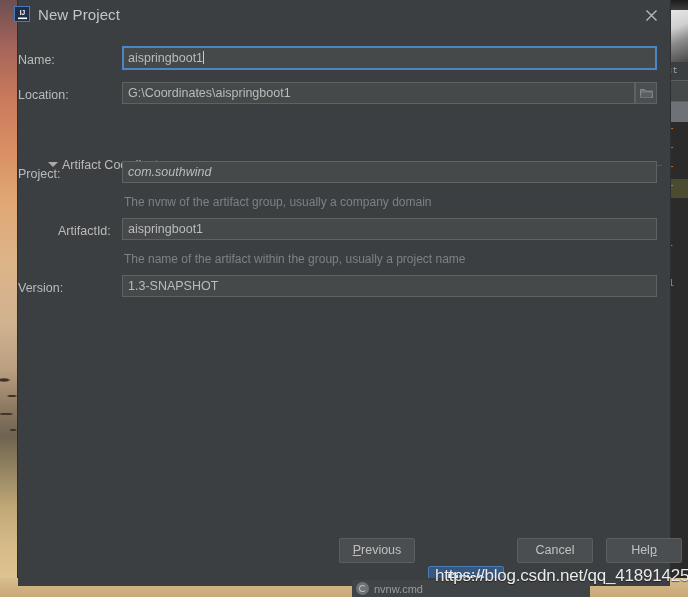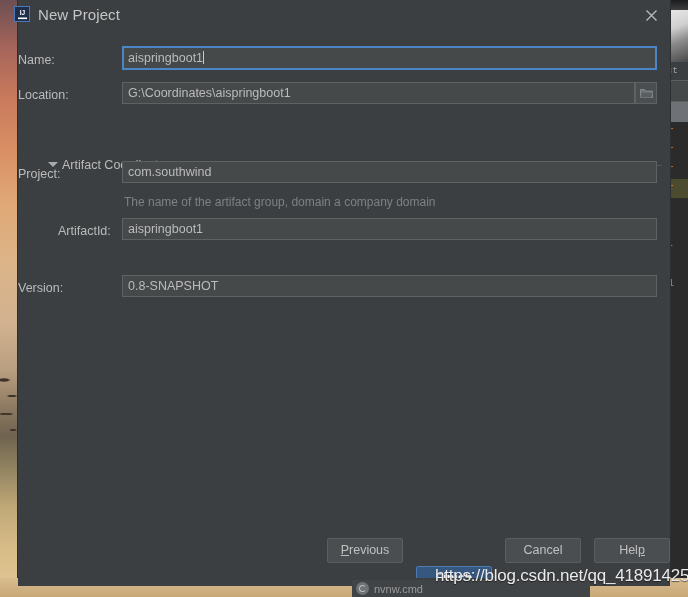--- a/index.html
+++ b/index.html
@@ -251,21 +251,21 @@
     position: absolute;
     left: 124px; top: 9px;
     right: -2px;
     height: 1px;
     background: #4f5355;
   }
 
   
   .footer {
     position: absolute;
-    left: 4px; bottom: 14px;
+    left: 16px; bottom: 14px;
     width: 652px; height: 26px;
   }
   .btn {
     position: absolute;
     top: 0;
     height: 25px;
     box-sizing: border-box;
     background: #4a4e50;
     border: 1px solid #5a5e60;
     border-radius: 2px;
@@ -409,28 +409,29 @@
         </svg>
       </div>
 
       <div class="section">
         <div class="tri"></div>
         <div class="stitle">Artifact Coordinates</div>
         <div class="sline"></div>
       </div>
 
       <div class="lbl" style="left:0px; top:136px; width:90px;">Project:</div>
-      <div class="tf" style="left:104px; top:131px; width:535px;">com.southwind</div>
-      <div class="hint" style="left:106px; top:164px;">The name of the artifact group, domain a company domain</div>
+      <div class="tf" style="left:104px; top:131px; width:535px;font-style:italic;">com.southwind</div>
+      <div class="hint" style="left:106px; top:164px;">The nvnw of the artifact group, usually a company domain</div>
 
       <div class="lbl" style="left:0px; top:193px; width:90px;padding-left:40px;">ArtifactId:</div>
       <div class="tf" style="left:104px; top:188px; width:535px;">aispringboot1</div>
+      <div class="hint" style="left:106px; top:221px;">The name of the artifact within the group, usually a project name</div>
 
       <div class="lbl" style="left:0px; top:250px; width:90px;">Version:</div>
-      <div class="tf" style="left:104px; top:245px; width:535px;">0.8-SNAPSHOT</div>
+      <div class="tf" style="left:104px; top:245px; width:535px;">1.3-SNAPSHOT</div>
 
     </div>
 
     <div class="footer">
       <div class="btn" style="left:305px; width:76px;"><span class="mn">P</span><span>revious</span></div>
       <div class="btn default" style="left:394px; width:76px;"><span class="mn">F</span><span>inish</span></div>
       <div class="btn" style="left:483px; width:76px;">Cancel</div>
       <div class="btn" style="left:572px; width:76px;"><span>Hel</span><span class="mn">p</span></div>
     </div>
 

